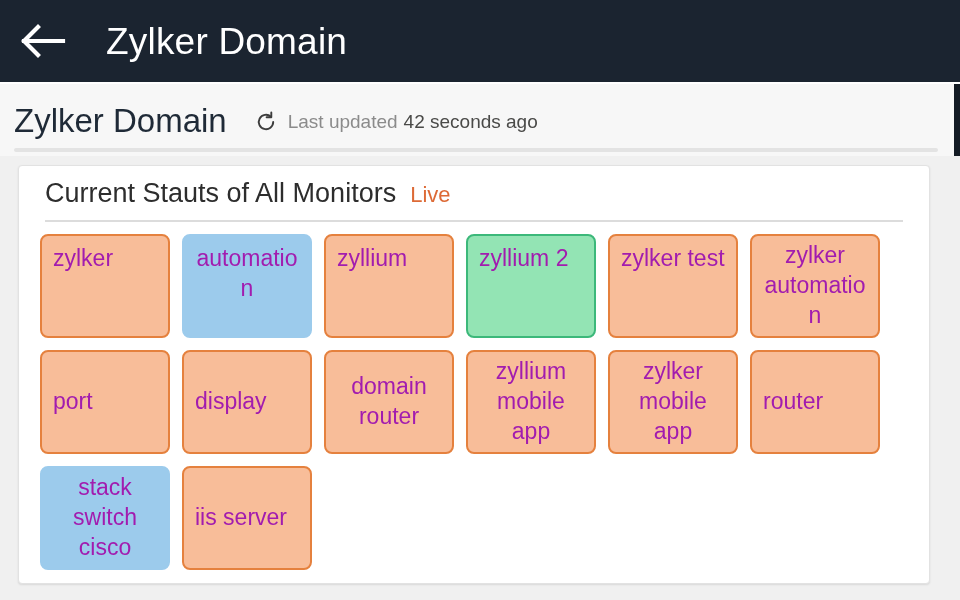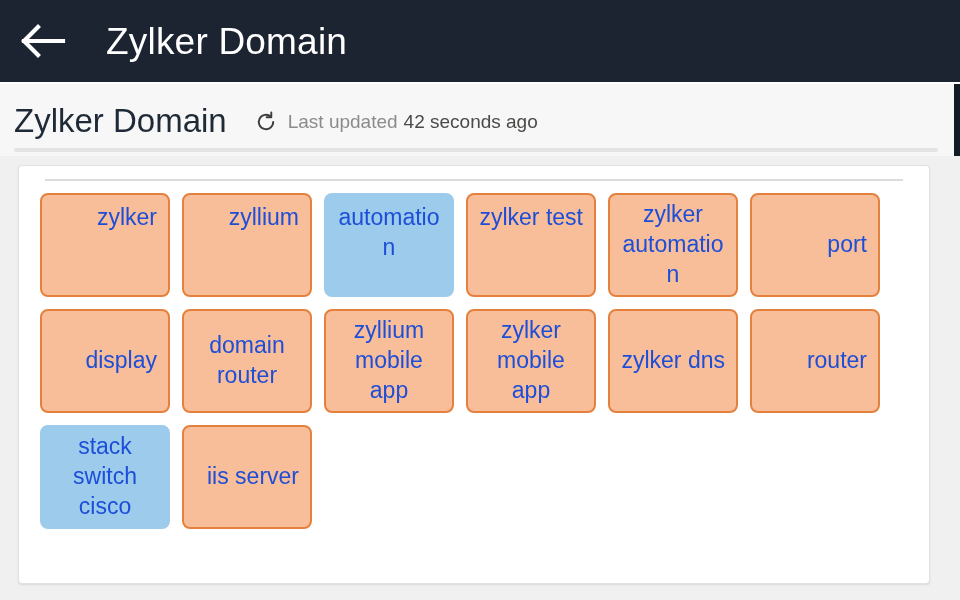--- a/index.html
+++ b/index.html
@@ -162,25 +162,25 @@
     grid-auto-rows: 104px;
     gap: 12px 12px;
     padding: 12px 0 0 21px;
   }
 
   .tile {
     border-radius: 8px;
     padding: 8px 11px;
     display: flex;
     align-items: center;
-    justify-content: flex-end;
+    justify-content: flex-start;
     text-align: center;
     font-size: 23px;
     line-height: 1.30;
-    color: #1d4ed8;
+    color: #a21caf;
     overflow: hidden;
     cursor: pointer;
     word-break: break-word;
     hyphens: auto;
   }
   .tile.top { align-items: flex-start; }
 
   .tile.status-down {
     background: #f8bd99;
     border: 2px solid #e5813e;
@@ -221,30 +221,37 @@
       </span>
       <span class="updated-label">Last updated</span>
       <span class="updated-value">42 seconds ago</span>
     </div>
   </div>
   <div class="subheader-rule"></div>
   <div class="right-gutter"></div>
 
   <div class="body-area">
     <div class="card">
+      <div class="card-head">
+        <span class="card-title">Current Stauts of All Monitors</span>
+        <span class="card-live">Live</span>
+      </div>
       <div class="card-rule"></div>
       <div class="grid" id="monitor-grid">
           <div class="tile status-down top">
             <span>zylker</span>
           </div>
+          <div class="tile status-maint top">
+            <span>automation</span>
+          </div>
           <div class="tile status-down top">
             <span>zyllium</span>
           </div>
-          <div class="tile status-maint top">
-            <span>automation</span>
+          <div class="tile status-up top">
+            <span>zyllium 2</span>
           </div>
           <div class="tile status-down top">
             <span>zylker test</span>
           </div>
           <div class="tile status-down">
             <span>zylker automation</span>
           </div>
           <div class="tile status-down">
             <span>port</span>
           </div>
@@ -252,23 +259,20 @@
             <span>display</span>
           </div>
           <div class="tile status-down">
             <span>domain router</span>
           </div>
           <div class="tile status-down">
             <span>zyllium mobile app</span>
           </div>
           <div class="tile status-down">
             <span>zylker mobile app</span>
-          </div>
-          <div class="tile status-down">
-            <span>zylker dns</span>
           </div>
           <div class="tile status-down">
             <span>router</span>
           </div>
           <div class="tile status-maint">
             <span>stack switch cisco</span>
           </div>
           <div class="tile status-down">
             <span>iis server</span>
           </div>

